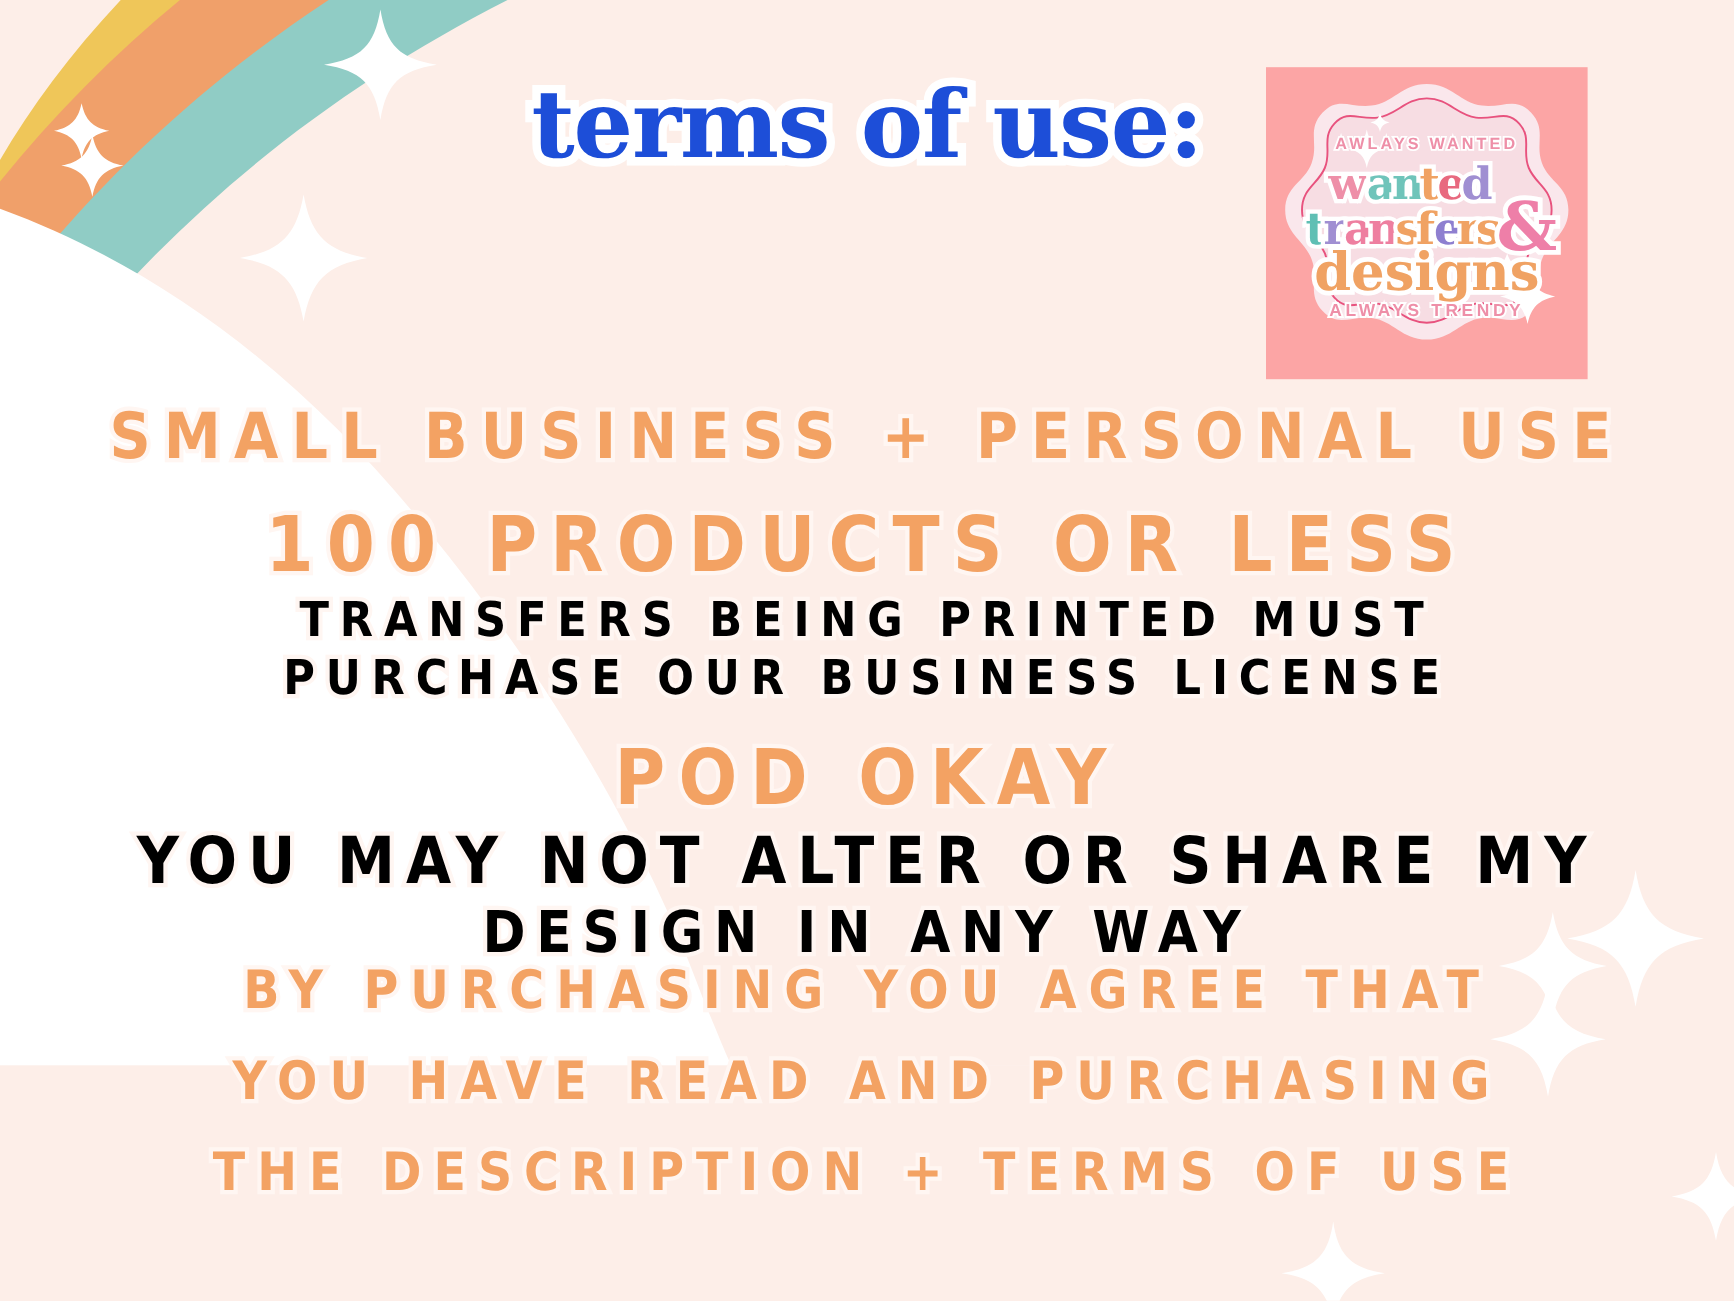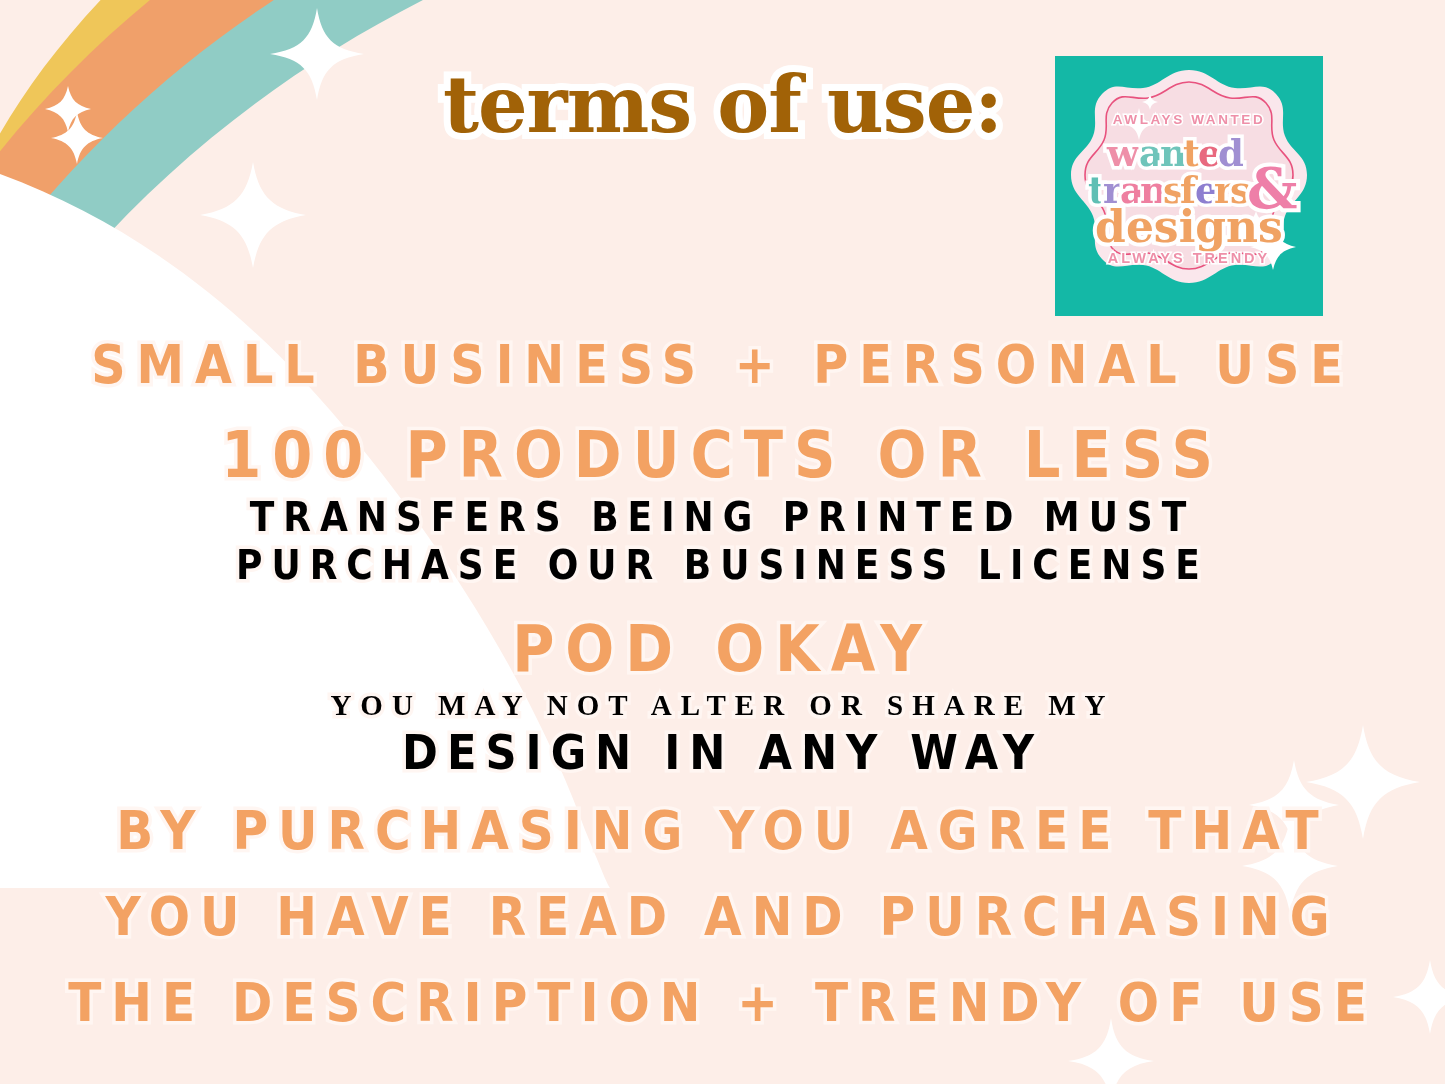--- a/index.html
+++ b/index.html
@@ -25,32 +25,32 @@
     left:0;right:0;top:66px;
     text-align:center;
     z-index:6;
   }
   .title{
     display:inline-block;
     font-family:"DejaVu Serif", serif;
     font-weight:bold;
     font-size:78px;
     line-height:1;
-    color:#a16207;
+    color:#1d4ed8;
     letter-spacing:-1px;
     -webkit-text-stroke:14px #FFFFFF;
     paint-order:stroke fill;
   }
 
   
   .logo-box{
     position:absolute;
     left:1055px;top:56px;
     width:268px;height:260px;
-    background:#14b8a6;
+    background:#fca5a5;
     z-index:7;
   }
   .logo-art{position:absolute;inset:0;}
   .logo-art svg{display:block;width:268px;height:260px;}
 
   
   .content{
     position:absolute;
     left:0;right:0;top:306px;
     z-index:5;
@@ -72,30 +72,30 @@
   .pink{
     color:#000000;
     -webkit-text-stroke:7px #FFF6F2;
     paint-order:stroke fill;
   }
   .l1{font-size:53px;letter-spacing:11px;margin-bottom:14px;}
   .l2{font-size:64px;letter-spacing:11px;margin-bottom:10px;}
   .l3{font-size:40px;letter-spacing:9px;margin-bottom:8px;}
   .l4{font-size:40px;letter-spacing:9px;margin-bottom:10px;}
   .l5{font-size:64px;letter-spacing:11px;margin-bottom:10px;}
-  .l6{font-size:29px;letter-spacing:9px;margin-bottom:8px;font-family:Liberation Serif, serif;}
+  .l6{font-size:54px;letter-spacing:9px;margin-bottom:8px;}
   .l7{font-size:48px;letter-spacing:9px;}
 
   .content2{
     position:absolute;
     left:0;right:0;top:772px;
     z-index:5;
     text-align:center;
   }
-  .b1,.b2,.b3{font-size:54px;letter-spacing:10px;margin-bottom:12px;}
+  .b1,.b2,.b3{font-size:44px;letter-spacing:10px;margin-bottom:12px;}
   .b3{margin-bottom:0;}
 </style>
 </head>
 <body>
 
 <div id="stage">
 
   <div class="art">
     <svg viewBox="0 0 1445 1084" xmlns="http://www.w3.org/2000/svg">
       <defs>
@@ -237,16 +237,16 @@
     <span class="line pink   l3">TRANSFERS BEING PRINTED MUST</span>
     <span class="line pink   l4">PURCHASE OUR BUSINESS LICENSE</span>
     <span class="line orange l5">POD OKAY</span>
     <span class="line pink   l6">YOU MAY NOT ALTER OR SHARE MY</span>
     <span class="line pink   l7">DESIGN IN ANY WAY</span>
   </div>
 
   <div class="content2">
     <span class="line orange b1">BY PURCHASING YOU AGREE THAT</span>
     <span class="line orange b2">YOU HAVE READ AND PURCHASING</span>
-    <span class="line orange b3">THE DESCRIPTION + TRENDY OF USE</span>
+    <span class="line orange b3">THE DESCRIPTION + TERMS OF USE</span>
   </div>
 
 </div>
 
 </body></html>

